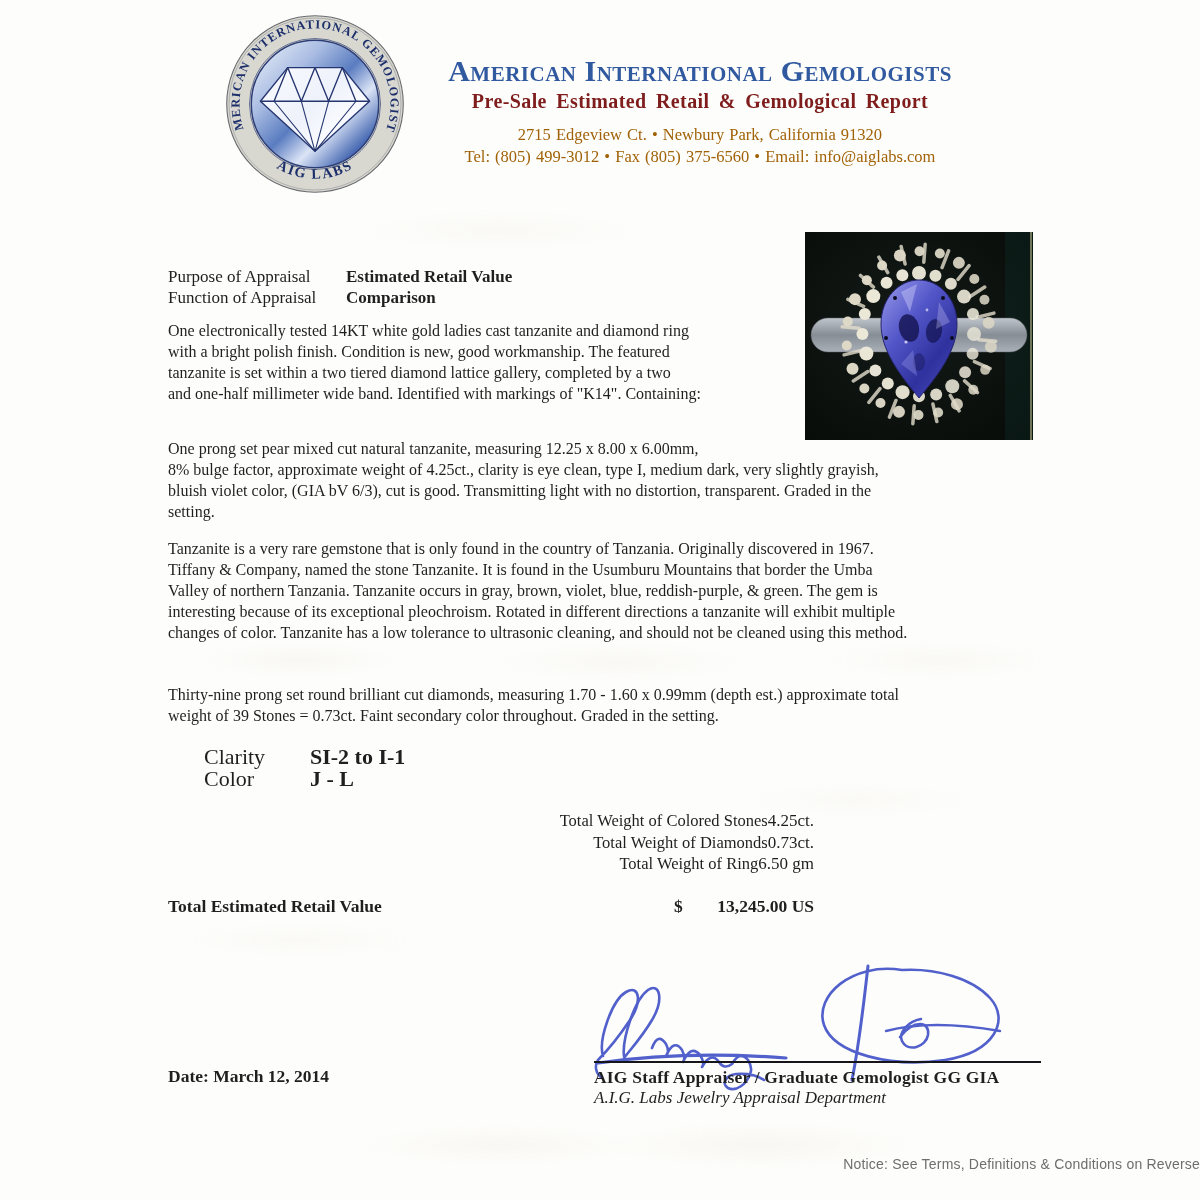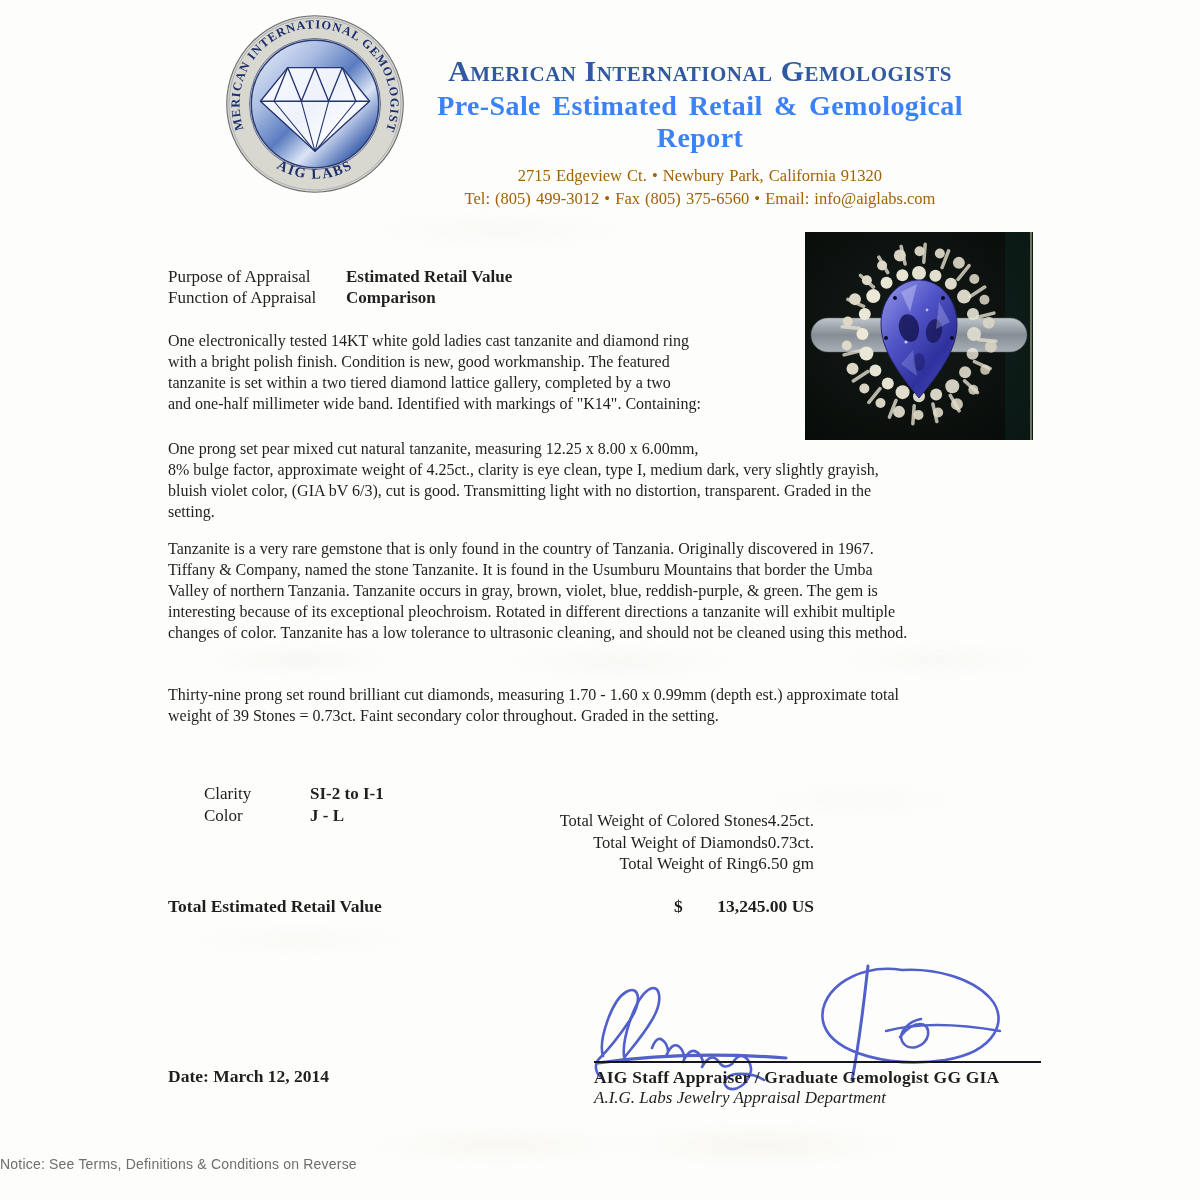--- a/index.html
+++ b/index.html
@@ -24,53 +24,53 @@
   }
   .abs{position:absolute;}
   
   .logo{left:224px;top:13px;width:182px;height:182px;}
   .header-text{left:408px;top:54px;width:584px;text-align:center;}
   .company-name{
     font-variant:small-caps;font-weight:bold;font-size:30px;line-height:1.1;
     color:#30599f;letter-spacing:.5px;
   }
   .report-title{
-    font-weight:bold;font-size:28px;line-height:1.15;color:#3b82f6;
+    font-weight:bold;font-size:20px;line-height:1.15;color:#7f1d1d;
     letter-spacing:.4px;word-spacing:4px;margin-top:3px;
   }
   .address{font-size:16.5px;color:#a16207;margin-top:11px;line-height:1.35;word-spacing:1px;}
   
   .photo{left:805px;top:232px;width:228px;height:208px;display:block;}
   
   .meta{left:168px;top:266px;font-size:17px;line-height:21px;}
   .meta-row{display:flex;}
   .meta-label{width:178px;}
   .meta-value{font-weight:bold;}
   .para{font-size:16px;line-height:21px;white-space:pre-line;}
-  .p1{left:168px;top:330px;width:640px;}
+  .p1{left:168px;top:320px;width:640px;}
   .p2{left:168px;top:438px;width:860px;}
   .p3{left:168px;top:538px;width:860px;}
   .p4{left:168px;top:684px;width:860px;}
-  .grades{left:204px;top:783px;font-size:17px;line-height:21.5px;}
+  .grades{left:204px;top:746px;font-size:22px;line-height:21.5px;}
   .grade-row{display:flex;}
   .grade-label{width:106px;}
   .grade-value{font-weight:bold;}
   .totals{left:168px;top:810px;width:646px;font-size:16.5px;line-height:21.5px;}
   .total-row{display:flex;justify-content:flex-end;}
   .total-value{font-weight:normal;font-size:17px;}
   .retail-row{display:flex;justify-content:space-between;margin-top:21px;font-weight:bold;font-size:17.5px;}
   .retail-value-group{display:flex;justify-content:space-between;width:140px;}
   
   .date-line{left:168px;top:1066px;font-weight:bold;font-size:17.5px;}
   .sig-overlay{left:0;top:0;width:1200px;height:1200px;pointer-events:none;}
   .sig-rule{left:594px;top:1061px;width:447px;border-top:2px solid #15151a;}
   .signer-title{left:594px;top:1067px;font-weight:bold;font-size:17.5px;letter-spacing:.2px;}
   .department{left:594px;top:1088px;font-style:italic;font-size:17px;}
   .footer-notice{
-    left:0;top:1156px;width:1200px;text-align:left;
+    left:0;top:1156px;width:1200px;text-align:right;
     font-family:"Liberation Sans","DejaVu Sans",sans-serif;
     font-size:14px;color:#6e6e6e;letter-spacing:.2px;
   }
 </style>
 </head>
 <body>
 
 <div class="noise"></div>
 
 <svg class="abs logo" viewBox="0 0 200 200">

